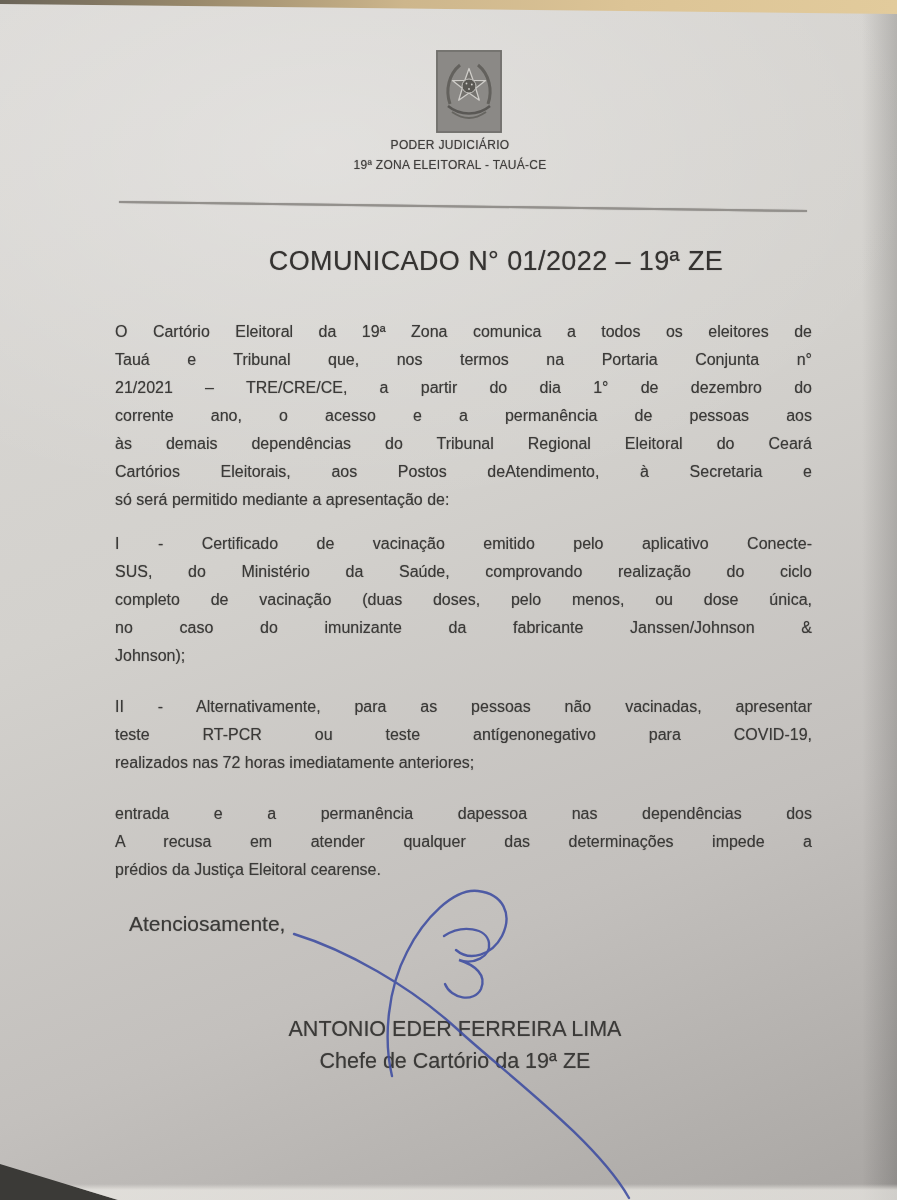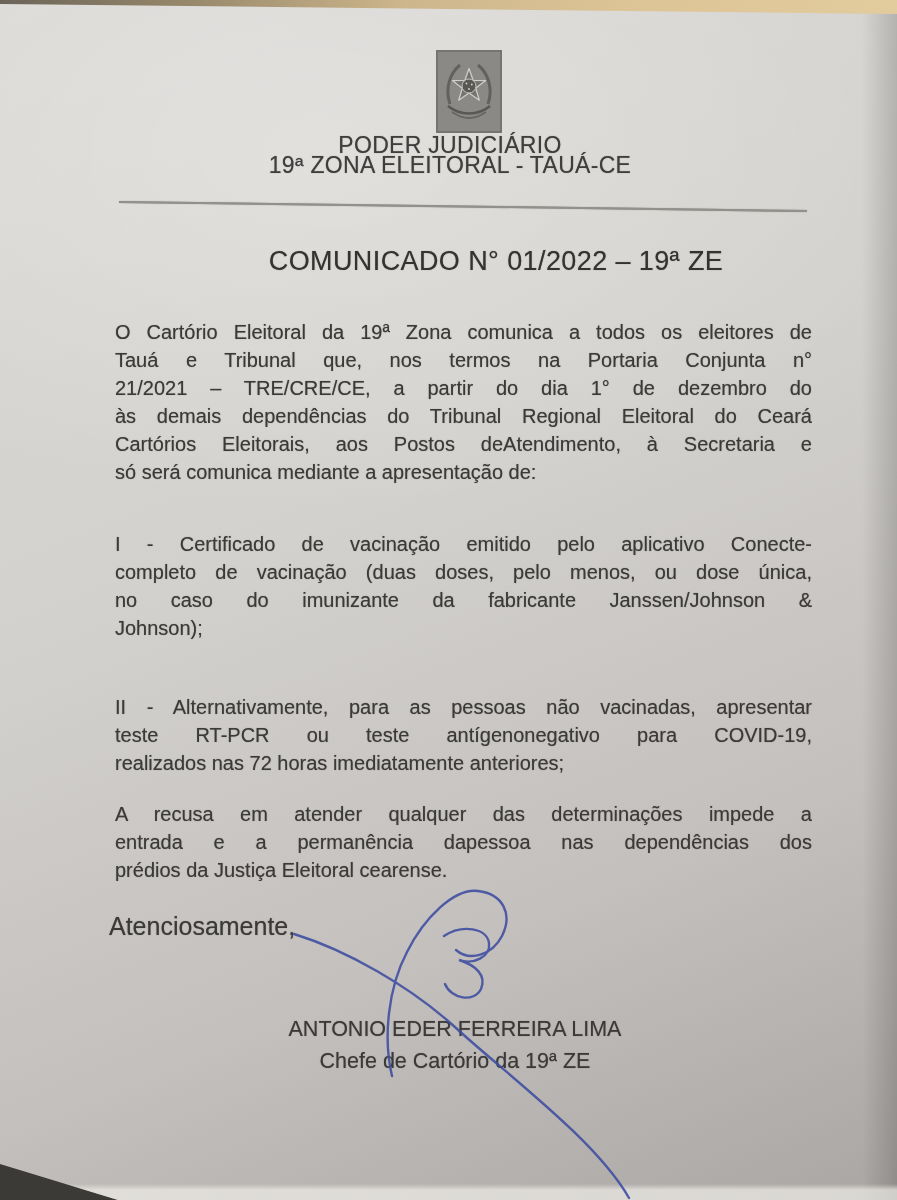--- a/index.html
+++ b/index.html
@@ -25,43 +25,43 @@
       radial-gradient(880px 520px at 320px 150px, rgba(255,255,255,0.26), rgba(255,255,255,0) 70%),
       linear-gradient(158deg, #dbd9d6 0%, #d3d1cd 42%, #c3c0bd 72%, #a9a6a3 100%);
   }
   .content { position: absolute; inset: 0; color: #3b3a38; }
   .txt { text-shadow: 0 0 1px rgba(59,58,56,0.55); }
 
   .emblem { position: absolute; left: 436px; top: 50px; width: 66px; height: 83px; }
 
   .org {
     position: absolute; left: 100px; top: 136px; width: 700px;
-    text-align: center; font-size: 23px; line-height: 19.5px;
+    text-align: center; font-size: 12px; line-height: 19.5px;
     letter-spacing: 0.3px; color: #403e3c;
   }
   .rule {
     position: absolute; left: 119px; top: 201px; width: 688px; height: 2px;
     background: #93908c; transform: rotate(0.75deg); transform-origin: left center;
     box-shadow: 0 0 1px rgba(80,78,75,0.6);
   }
   .doc-title {
     position: absolute; left: 140px; top: 246px; width: 712px;
     text-align: center; font-size: 27px; letter-spacing: 0.4px;
     white-space: nowrap; color: #353331;
   }
 
-  .para { position: absolute; left: 115px; width: 697px; font-size: 20px; }
+  .para { position: absolute; left: 115px; width: 697px; font-size: 16px; }
   .jline { height: 28px; line-height: 28px; text-align: justify; text-align-last: justify; }
   .jline.last { text-align-last: left; }
   .p-intro   { top: 318px; }
   .p-item1   { top: 530px; }
   .p-item2   { top: 693px; }
   .p-penalty { top: 800px; }
 
-  .closing { position: absolute; left: 109px; top: 912px; font-size: 25px; }
+  .closing { position: absolute; left: 129px; top: 912px; font-size: 21px; }
 
   .sig-ink { position: absolute; left: 248px; top: 874px; width: 430px; height: 334px; z-index: 5; }
   .sig-name, .sig-role {
     position: absolute; left: 100px; width: 710px; text-align: center;
     font-size: 21.5px; color: #3b3a38; margin-top: 29px;
   }
   .sig-name { top: 988px; }
   .sig-role { top: 1020px; }
 </style>
 </head>
@@ -93,38 +93,40 @@
       </div>
 
       <div class="rule"></div>
 
       <div class="doc-title txt">COMUNICADO N° 01/2022 – 19ª ZE</div>
 
       <div class="para p-intro txt">
           <div class="jline">O Cartório Eleitoral da 19ª Zona comunica a todos os eleitores de</div>
           <div class="jline">Tauá e Tribunal que, nos termos na Portaria Conjunta n°</div>
           <div class="jline">21/2021 – TRE/CRE/CE, a partir do dia 1° de dezembro do</div>
+          <div class="jline">corrente ano, o acesso e a permanência de pessoas aos</div>
           <div class="jline">às demais dependências do Tribunal Regional Eleitoral do Ceará</div>
           <div class="jline">Cartórios Eleitorais, aos Postos deAtendimento, à Secretaria e</div>
-          <div class="jline last">só será comunica mediante a apresentação de:</div>
+          <div class="jline last">só será permitido mediante a apresentação de:</div>
         </div>
       <div class="para p-item1 txt">
           <div class="jline">I - Certificado de vacinação emitido pelo aplicativo Conecte-</div>
+          <div class="jline">SUS, do Ministério da Saúde, comprovando realização do ciclo</div>
           <div class="jline">completo de vacinação (duas doses, pelo menos, ou dose única,</div>
           <div class="jline">no caso do imunizante da fabricante Janssen/Johnson &amp;</div>
           <div class="jline last">Johnson);</div>
         </div>
       <div class="para p-item2 txt">
           <div class="jline">II - Alternativamente, para as pessoas não vacinadas, apresentar</div>
           <div class="jline">teste RT-PCR ou teste antígenonegativo para COVID-19,</div>
           <div class="jline last">realizados nas 72 horas imediatamente anteriores;</div>
         </div>
       <div class="para p-penalty txt">
+          <div class="jline">entrada e a permanência dapessoa nas dependências dos</div>
           <div class="jline">A recusa em atender qualquer das determinações impede a</div>
-          <div class="jline">entrada e a permanência dapessoa nas dependências dos</div>
           <div class="jline last">prédios da Justiça Eleitoral cearense.</div>
         </div>
 
       <div class="closing txt">Atenciosamente,</div>
 
       <svg class="sig-ink" viewBox="0 0 430 334" xmlns="http://www.w3.org/2000/svg">
         <g fill="none" stroke="#3e4da1" stroke-width="2.4" stroke-linecap="round" opacity="0.88">
           <path d="M144 202 C135 164 140 114 159 78 C176 44 206 14 230 17 C255 20 265 40 254 62 C244 81 222 88 208 76"></path>
           <path d="M196 62 C214 50 239 54 241 69 C243 83 225 91 211 86 C227 91 239 101 233 115 C226 129 203 125 197 110"></path>
           <path d="M46 60 C98 76 162 112 208 154 C258 200 348 266 381 324"></path>

